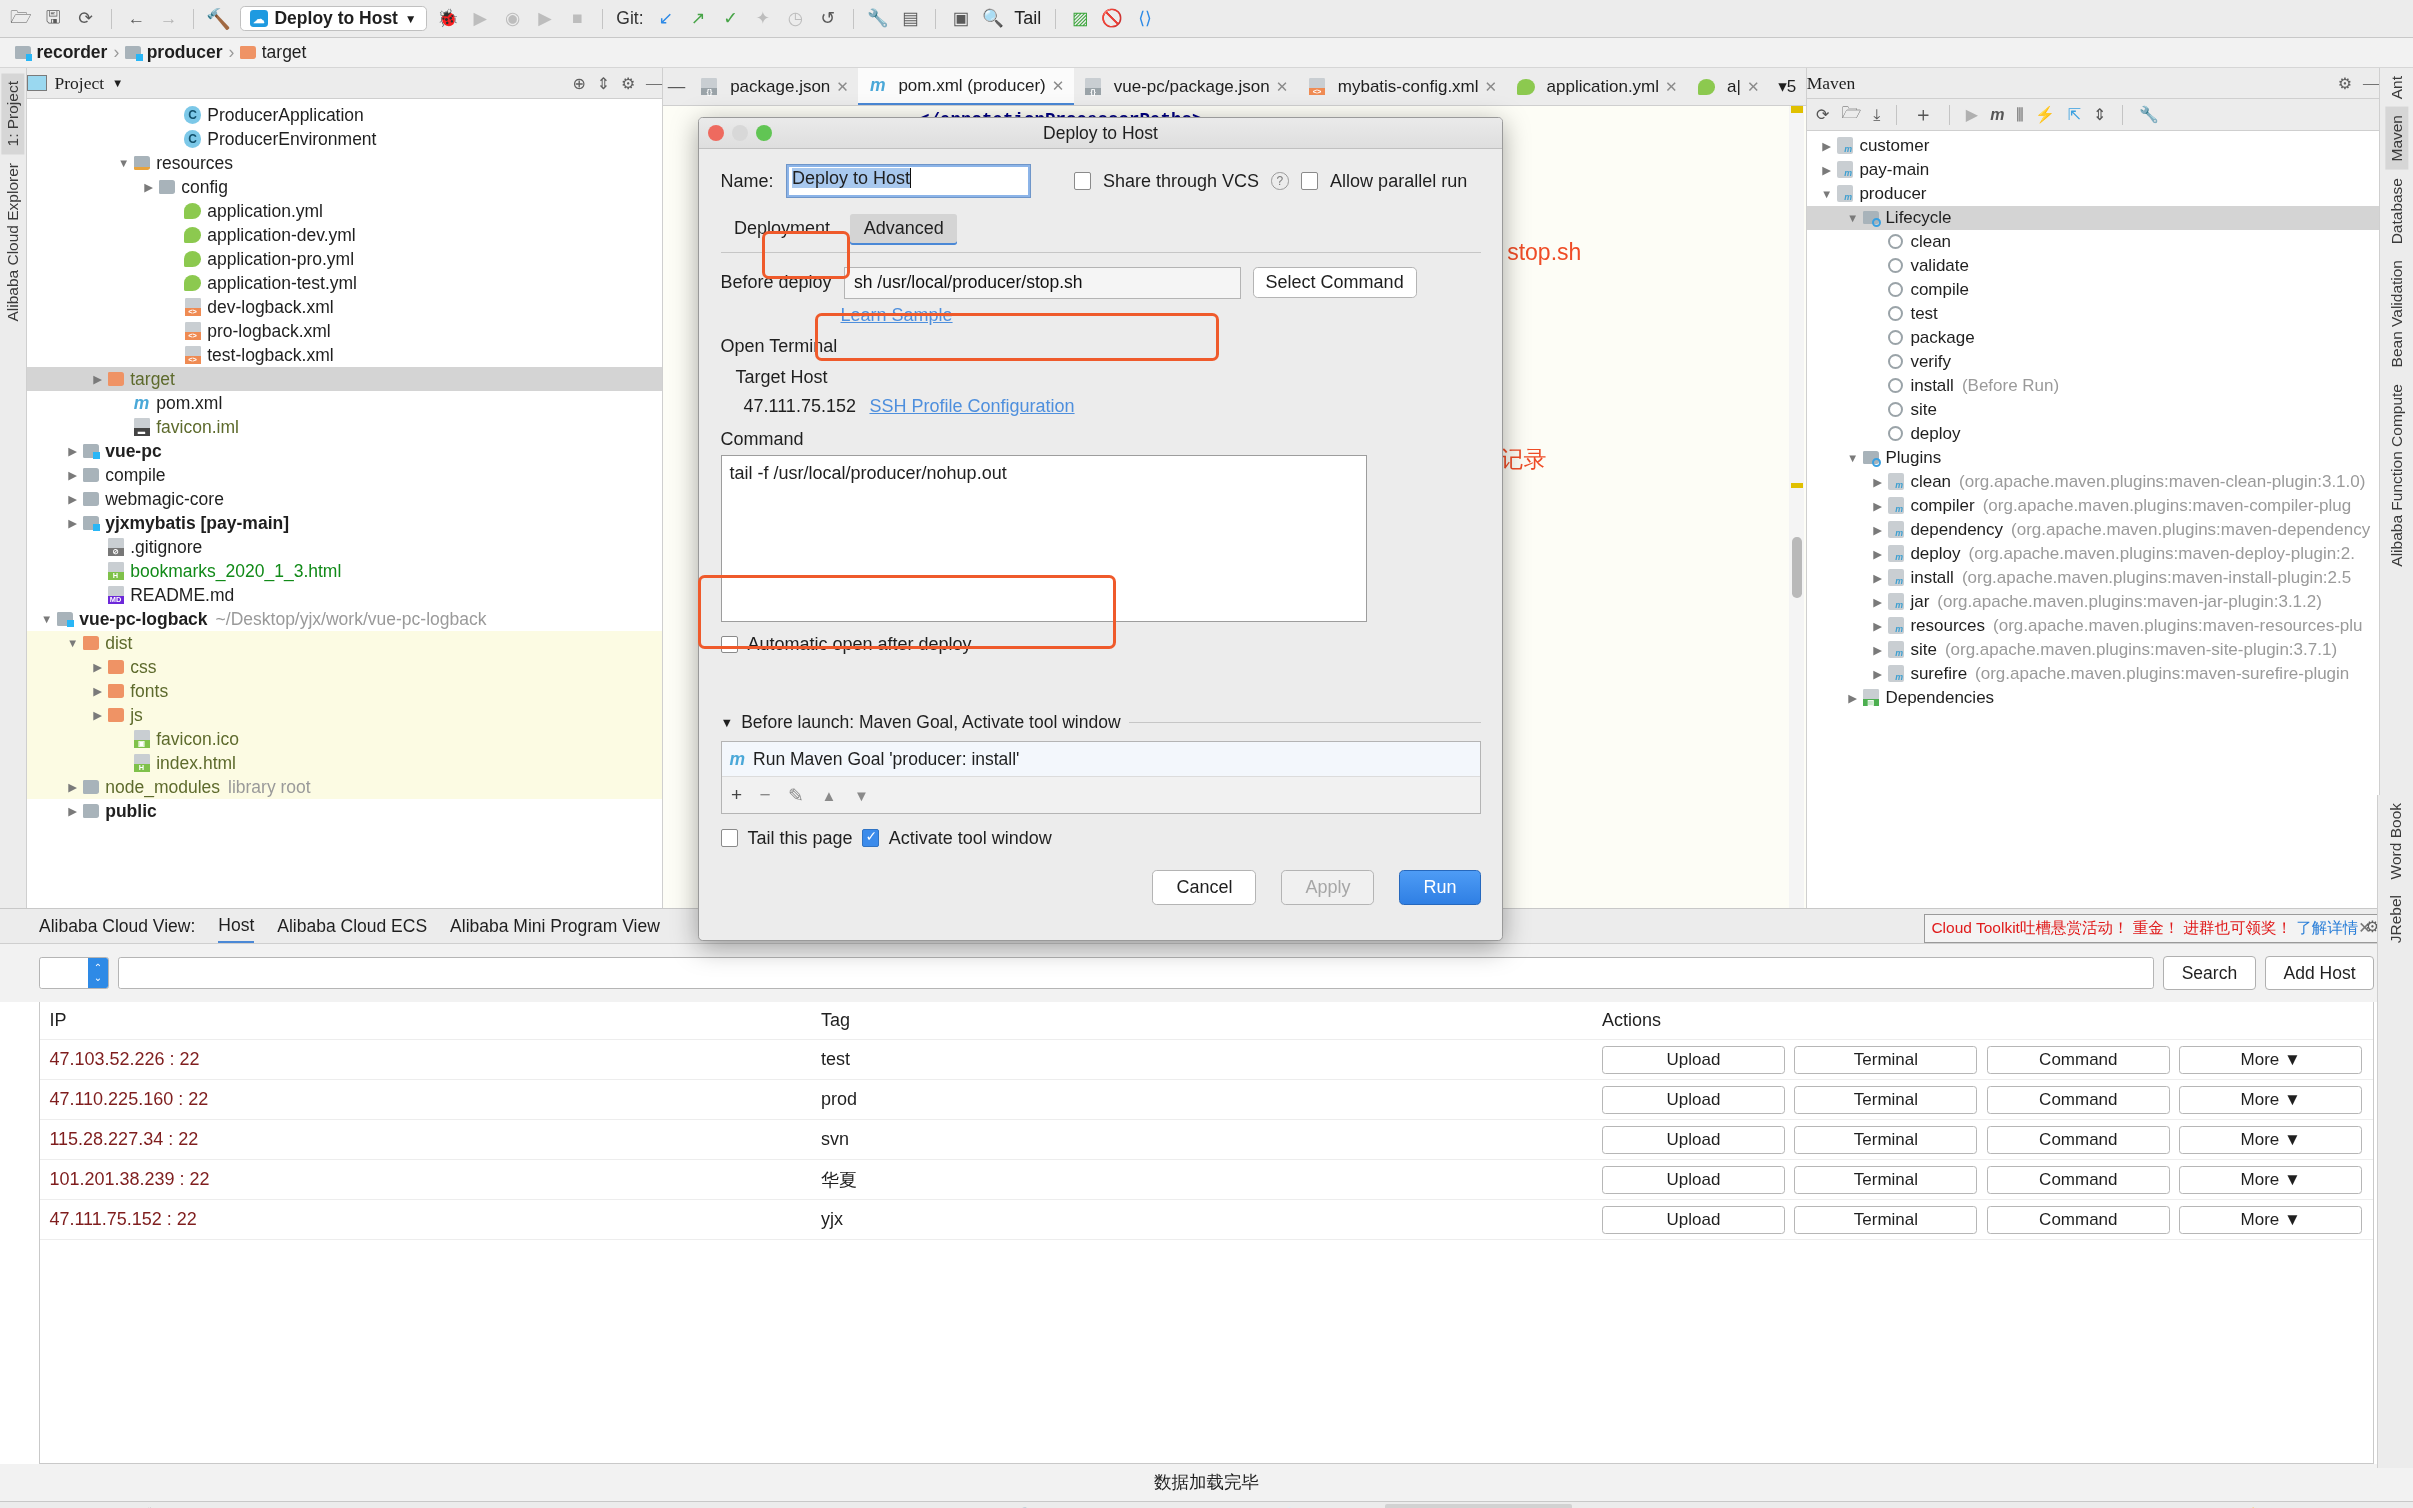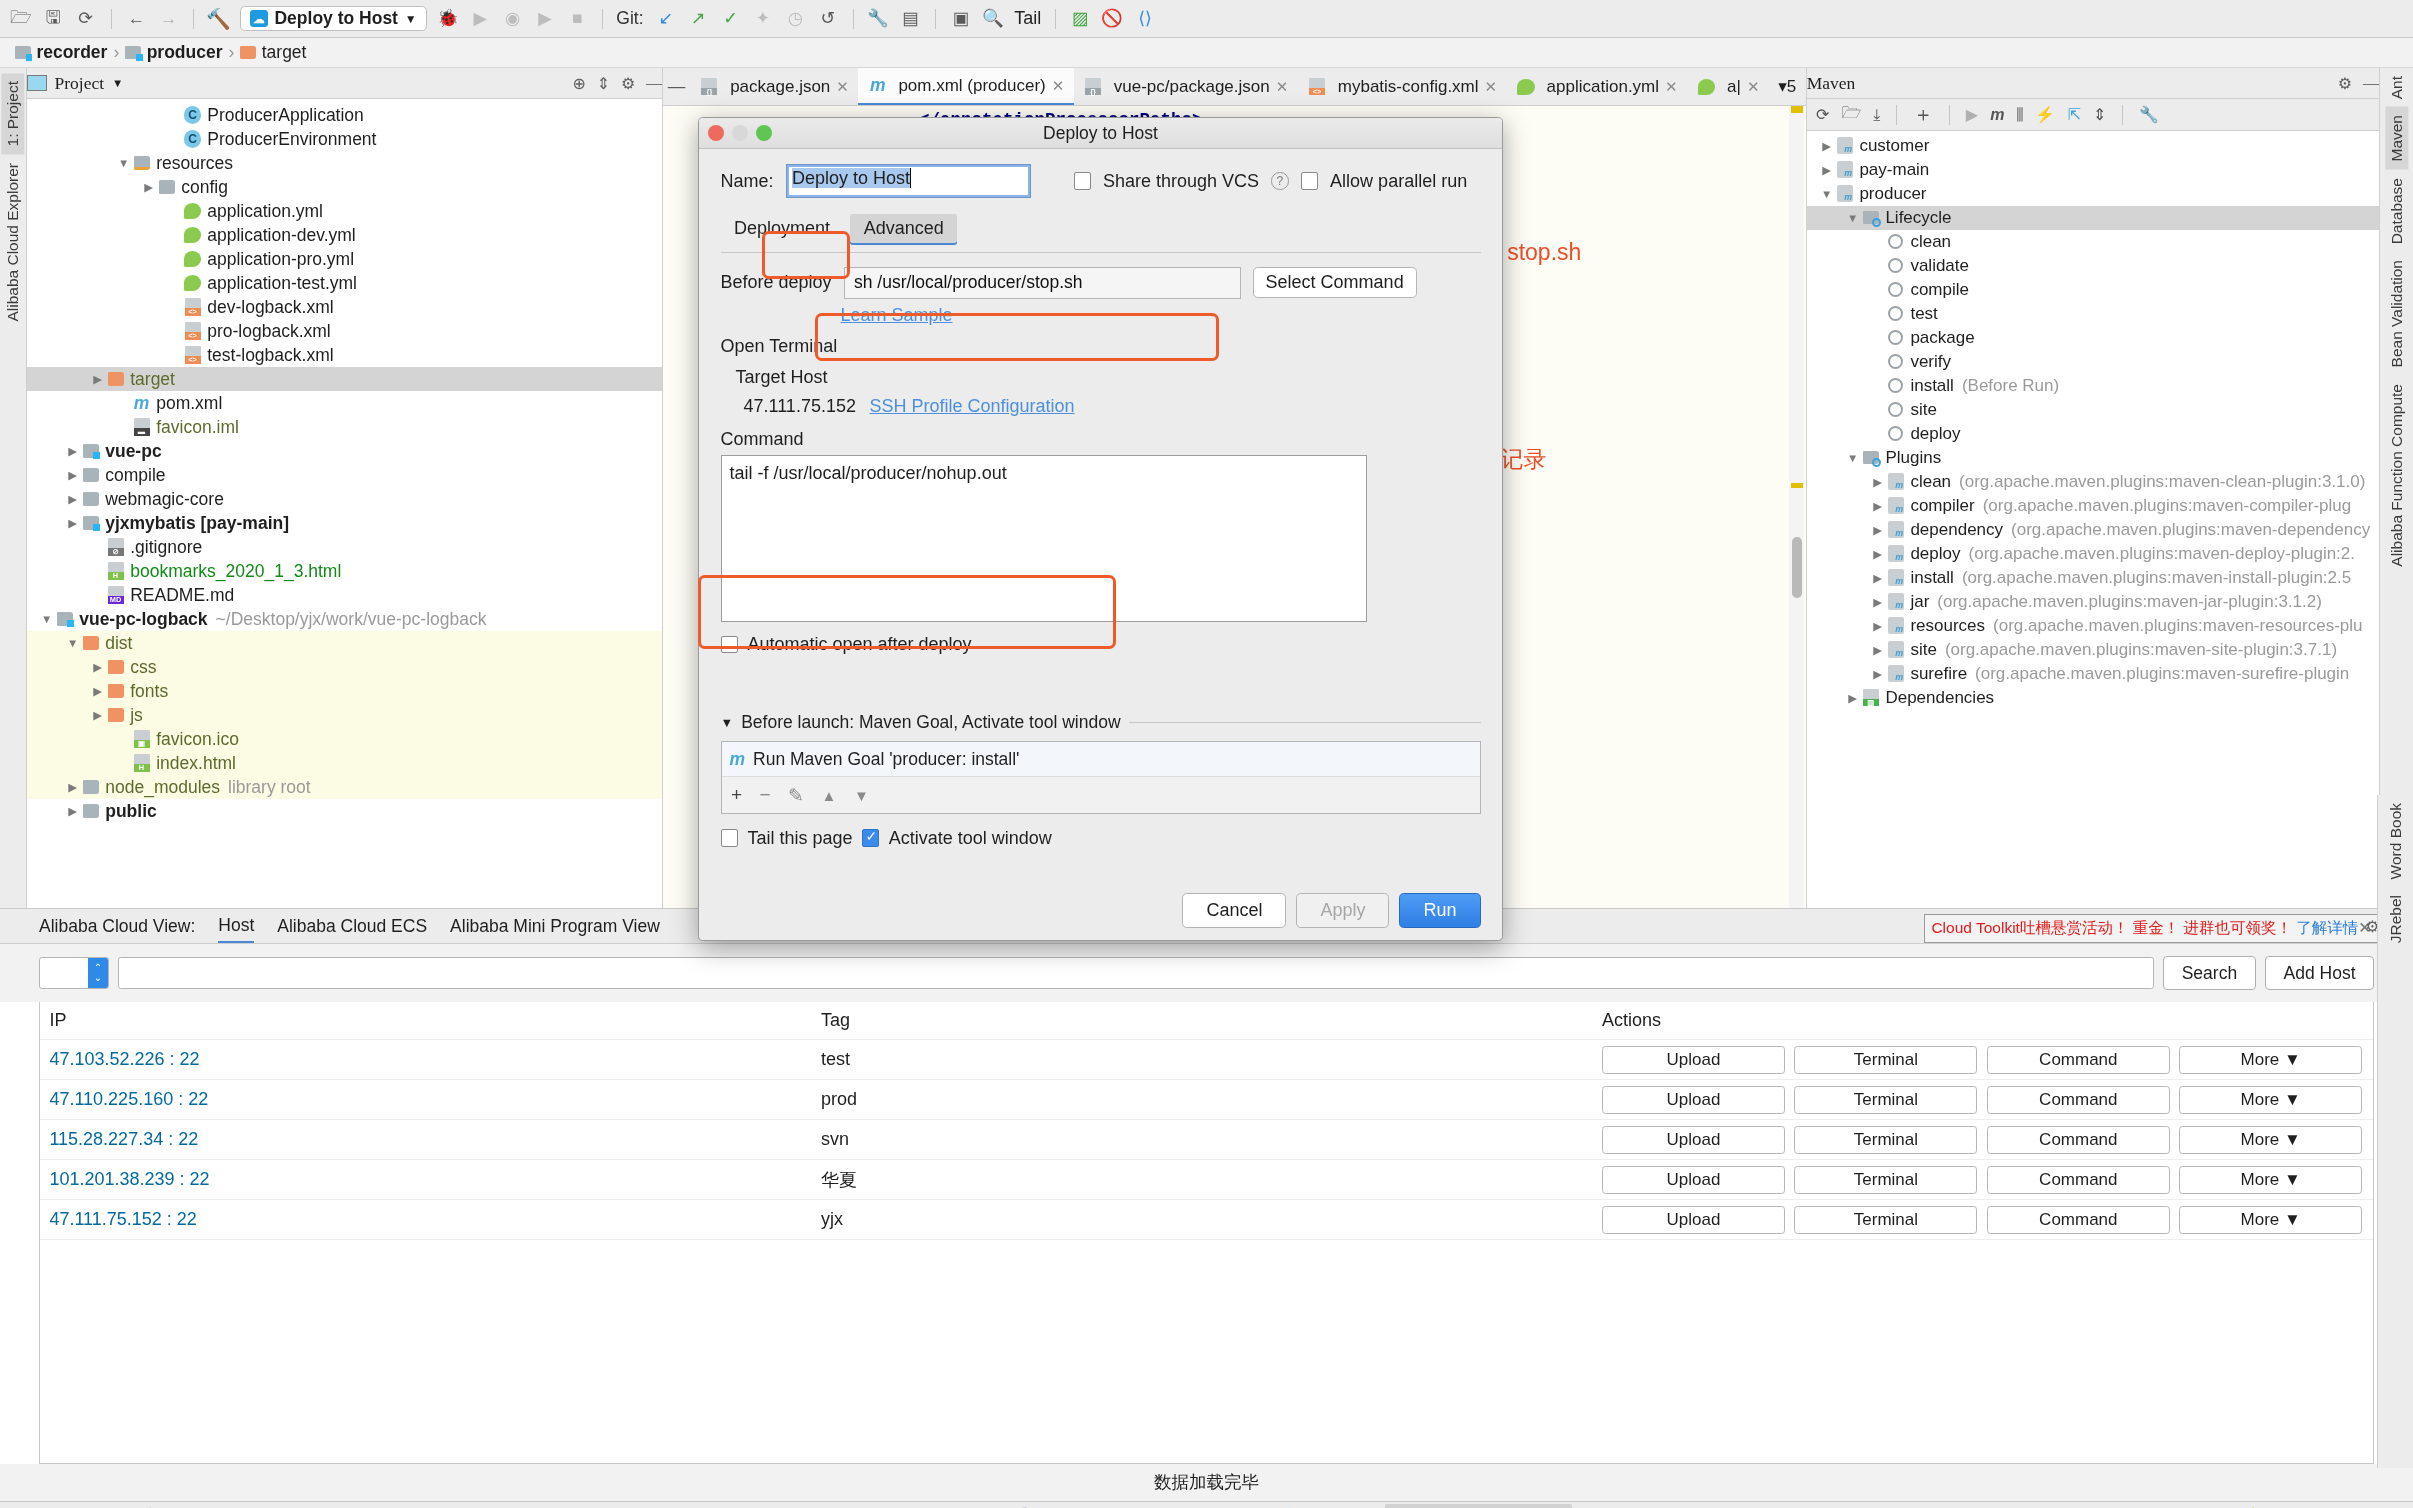--- a/index.html
+++ b/index.html
@@ -112,21 +112,21 @@
   .btn{background:#fff;border:0.7px solid #b0b0b0;border-radius:4px;height:34px;padding:0 17.5px;font-size:17.5px;
        display:flex;align-items:center;justify-content:center;}
   #hosttable{flex:1;background:#fff;margin:0 39px;border:0.7px solid #c9c9c9;border-top:none;overflow:hidden;}
   .hrow{display:flex;align-items:center;height:40px;border-bottom:0.7px solid #ededed;}
   .hhead{height:38px;font-size:18px;}
   .c-ip{width:781px;padding-left:9.4px;}
   .c-tag{width:781px;}
   .c-act{flex:1;display:flex;gap:9.4px;padding-right:10.8px;}
   .c-act .abtn{flex:1;height:28px;background:#fff;border:0.7px solid #b6b6b6;border-radius:3.4px;
                display:flex;align-items:center;justify-content:center;font-size:17px;}
-  .iplink{color:#0369a1;}
+  .iplink{color:#7f1d1d;}
   .loadmsg{text-align:center;font-size:17.5px;padding:6.7px 0;background:#f2f2f2;}
   
   #tw-bar{height:32px;background:#ececec;border-top:0.7px solid #c8c8c8;display:flex;align-items:center;
           gap:27px;padding-left:39px;font-size:17.5px;}
   #tw-bar .tw{display:flex;align-items:center;gap:6px;}
   #tw-bar .tw.active{background:#d2d2d2;padding:3.4px 8px;border-radius:2px;}
   #tw-bar .right{margin-left:auto;display:flex;gap:27px;padding-right:24px;}
   .badge{width:19px;height:19px;border-radius:50%;background:#43a047;color:#fff;font-size:12.8px;
          display:flex;align-items:center;justify-content:center;}
   
@@ -156,21 +156,21 @@
   .link{color:#4e8fdd;}
   .annot{position:absolute;color:#ef4c26;font-size:23px;white-space:nowrap;font-weight:500;}
   .redbox{position:absolute;border:3.4px solid #ef5a2b;border-radius:6.7px;pointer-events:none;}
   .beforelaunch{margin-top:10.8px;display:flex;align-items:center;gap:8px;font-size:17.5px;}
   .beforelaunch .line{flex:1;height:0.7px;background:#c6c6c6;}
   .bl-list{margin-top:8px;border:0.7px solid #b4b4b4;background:#fff;}
   .bl-item{height:35px;display:flex;align-items:center;gap:8px;padding-left:8px;background:#f3f7fc;
            border-bottom:0.7px solid #dcdcdc;font-size:17.5px;}
   .bl-tools{height:36px;display:flex;align-items:center;gap:17.5px;padding-left:9.4px;color:#8a8a8a;font-size:19px;
             background:#f1f1f1;}
-  #dlg-foot{height:70px;display:flex;align-items:flex-end;justify-content:flex-end;gap:10px;padding:0 21.5px 12px 0;}
+  #dlg-foot{height:70px;display:flex;align-items:flex-start;justify-content:flex-end;gap:25px;padding:0 21.5px 12px 0;}
   .dbtn{height:35px;padding:0 23px;border-radius:4.7px;border:0.7px solid #b4b4b4;background:#fff;font-size:18px;
         display:flex;align-items:center;justify-content:center;}
   .dbtn.dis{color:#a6a6a6;background:#f0f0f0;}
   .dbtn.pri{background:linear-gradient(#4e9cf5,#2f7fe4);border-color:#2668bd;color:#fff;}
 </style>
 </head>
 <body>
 
 <div id="toolbar">
   <span class="tb-ico">🗁</span>

